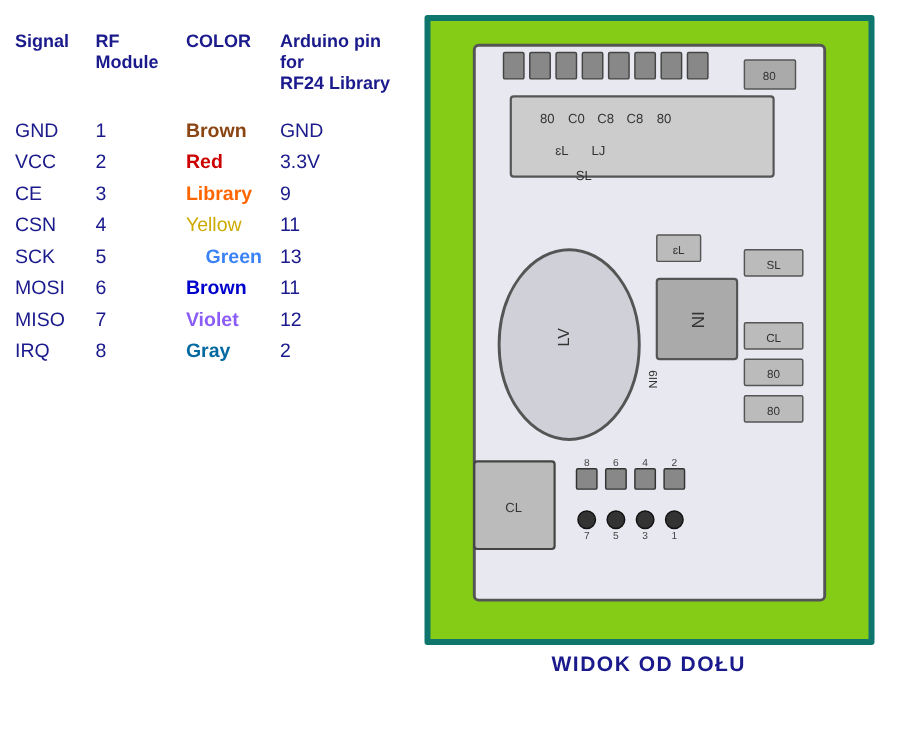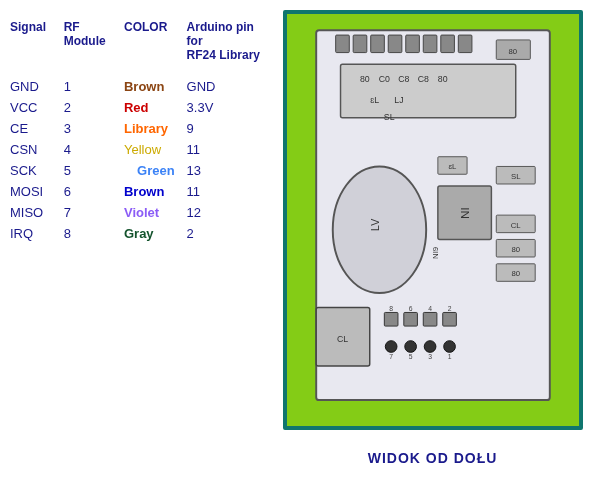--- a/index.html
+++ b/index.html
@@ -53,21 +53,21 @@
     }
 
     
     .color-brown { color: #8B4513; font-weight: bold; }
     .color-red { color: #cc0000; font-weight: bold; }
     .color-orange { color: #ff6600; font-weight: bold; }
     .color-yellow { color: #ccaa00; font-weight: normal; }
     .color-green { color: #3b82f6; font-weight: bold; text-align: right; }
     .color-blue { color: #0000cc; font-weight: bold; }
     .color-violet { color: #8b5cf6; font-weight: bold; }
-    .color-gray { color: #14532d; font-weight: bold; }
+    .color-gray { color: #0369a1; font-weight: bold; }
 
     
     .diagram-area {
       position: absolute;
       left: 275px;
       top: 10px;
       width: 315px;
       height: 460px;
       display: flex;
       flex-direction: column;
@@ -80,21 +80,21 @@
       width: 300px;
       height: 420px;
       position: relative;
       border-radius: 2px;
     }
 
     .caption {
       font-size: 14px;
       font-weight: bold;
       color: #1a1a8c;
-      margin-top: 20px;
+      margin-top: 4px;
       letter-spacing: 1px;
     }
 
     
     .module-svg {
       width: 100%;
       height: 100%;
     }
   </style>
 </head>

